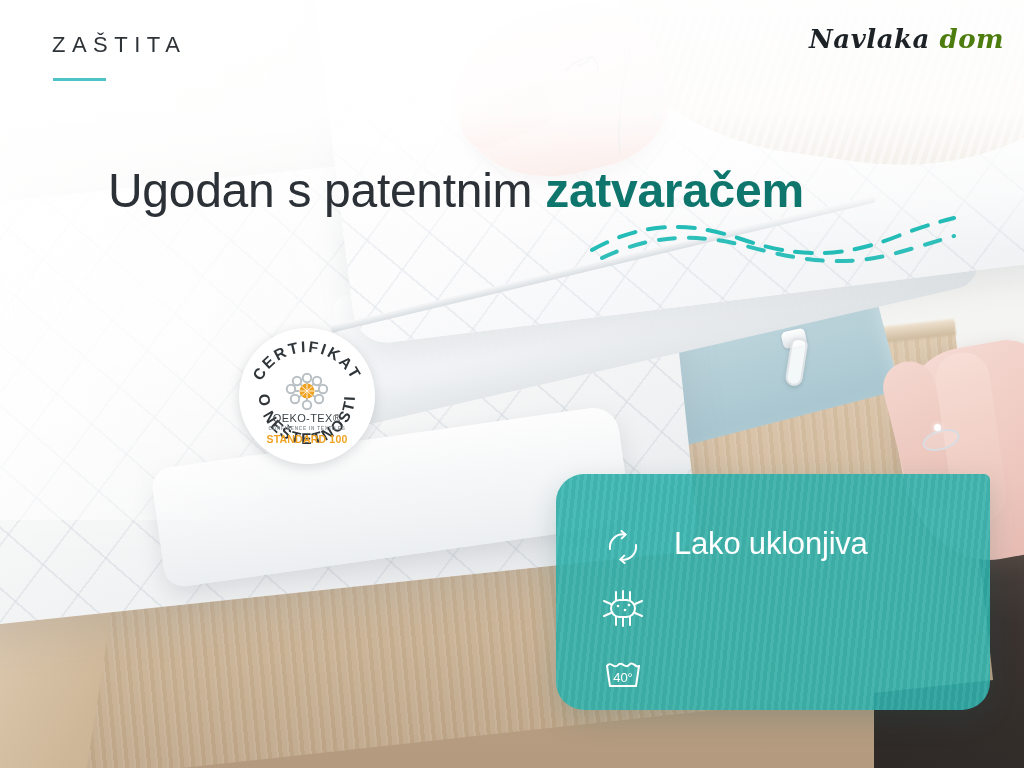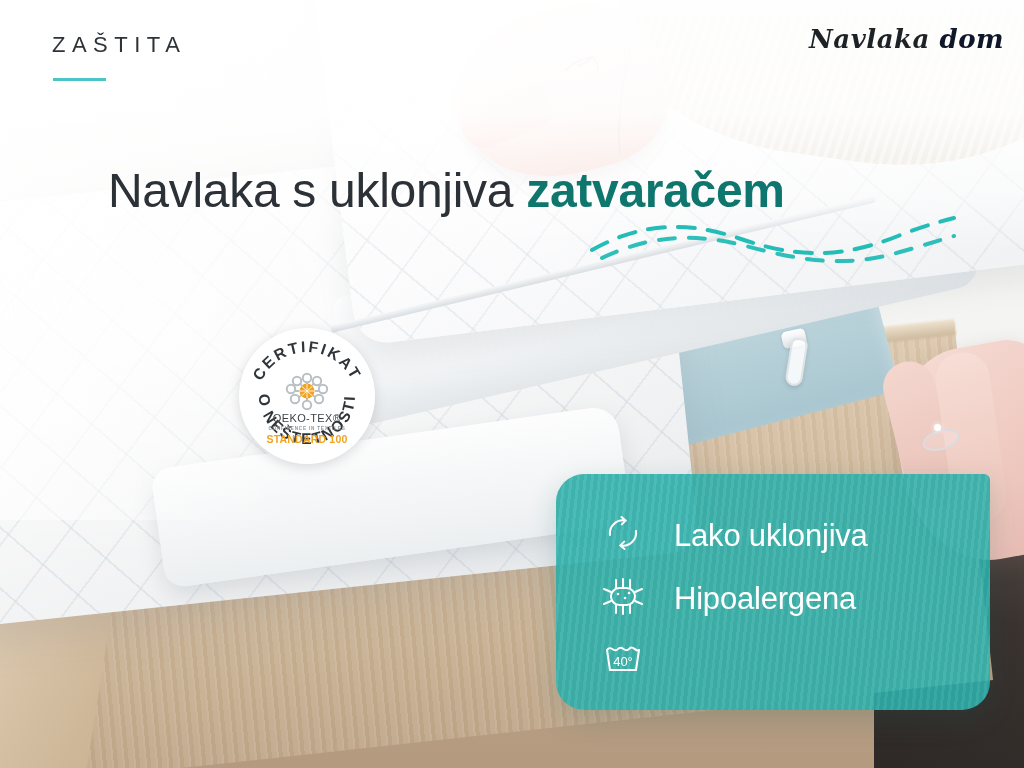--- a/index.html
+++ b/index.html
@@ -118,21 +118,21 @@
   .left-wash{position:absolute;left:0;top:0;width:420px;height:520px;
      background:linear-gradient(100deg,rgba(255,255,255,.85),rgba(255,255,255,0) 75%);}
 
   
   .kicker{position:absolute;left:52px;top:32px;font-size:22px;letter-spacing:6.5px;
      color:#2e3338;font-weight:400;}
   .kicker-rule{position:absolute;left:53px;top:78px;width:53px;height:2.5px;background:#4ec3c8;}
 
   .brand{position:absolute;right:20px;top:24px;font-family:"DejaVu Serif",serif;
      font-style:italic;font-weight:700;font-size:26px;color:#1d2226;letter-spacing:.5px;}
-  .brand .dom{color:#0f172a;text-align:center;}
+  .brand .dom{color:#4d7c0f;text-align:center;}
 
   
   .headline{position:absolute;left:108px;top:163px;font-size:48px;color:#2b3136;
      font-weight:400;letter-spacing:-.3px;white-space:nowrap;}
   .headline .hl{color:#0f766e;font-weight:600;}
 
   
   .wave{position:absolute;left:588px;top:212px;width:370px;height:62px;}
 
   
@@ -145,23 +145,23 @@
   .oeko{font-size:11px;font-weight:400;letter-spacing:.4px;color:#3c4348;line-height:1;}
   .conf{font-size:4.6px;font-weight:700;letter-spacing:.8px;color:#8d959a;margin-top:2px;}
   .std{font-size:10.5px;font-weight:700;color:#f0a323;letter-spacing:.2px;margin-top:2px;}
 
   
   .panel{position:absolute;left:556px;top:474px;width:434px;height:236px;
      background:rgba(47,177,172,.90);border-radius:28px 6px 28px 28px;
      box-shadow:0 10px 28px rgba(30,90,90,.20);overflow:hidden;}
   .panel::after{content:"";position:absolute;inset:0;
      background:repeating-linear-gradient(96deg,rgba(255,255,255,.05) 0 3px,rgba(0,0,0,.03) 3px 7px);}
-  .features{position:absolute;left:0;top:8px;width:100%;padding:22px 0 0 38px;box-sizing:border-box;z-index:2;}
+  .features{position:absolute;left:0;top:16px;width:100%;padding:22px 0 0 38px;box-sizing:border-box;z-index:2;}
   .frow{display:flex;align-items:center;height:63px;}
-  .ficon{width:58px;height:46px;display:flex;align-items:flex-start;justify-content:center;flex:0 0 58px;text-decoration:underline;}
+  .ficon{width:58px;height:46px;display:flex;align-items:flex-end;justify-content:center;flex:0 0 58px;text-decoration:underline;}
   .flabel{font-size:31px;color:#ffffff;font-weight:400;margin-left:22px;letter-spacing:-.2px;}
 </style>
 </head>
 <body>
 
 <div id="stage">
 
   <div class="photo">
     <div class="floor"></div>
     <div class="dark-right"></div>
@@ -210,21 +210,21 @@
 
   <div class="kicker">ZAŠTITA</div>
   <div class="kicker-rule"></div>
 
   <div class="brand">
     <span>Navlaka</span>
     <span class="dom">dom</span>
   </div>
 
   <div class="headline">
-    <span>Navlaka s uklonjiva</span>
+    <span>Ugodan s patentnim</span>
     <span class="hl">zatvaračem</span>
   </div>
 
   <svg class="wave" viewBox="0 0 370 62">
     <path d="M4 38 C50 12 96 8 150 26 C205 45 250 48 310 24 C330 16 350 10 366 6" stroke="#23bcb6" stroke-width="4" fill="none" stroke-linecap="round" stroke-dasharray="17 13"></path>
     <path d="M14 46 C60 24 104 20 158 34 C214 49 258 56 312 40 C334 34 352 28 366 24" stroke="#23bcb6" stroke-width="4" fill="none" stroke-linecap="round" stroke-dasharray="16 14" opacity=".95"></path>
   </svg>
 
   <div class="badge">
     <svg class="badge-svg" width="136" height="136" viewBox="0 0 136 136">
@@ -288,21 +288,20 @@
               <path d="M16 12 V4 M23 11 V3 M30 12 V4 M16 29 V37 M23 30 V38 M30 29 V37
                        M11 16 L4 13 M11 25 L4 28 M35 16 L42 13 M35 25 L42 28"></path>
             </g>
             <g fill="#ffffff">
               <circle cx="18" cy="18" r="1.3"></circle>
                 <circle cx="25" cy="22" r="1.3"></circle>
                 <circle cx="29" cy="17" r="1.3"></circle>
             </g>
           </svg>
         </div>
-        <div class="flabel">Hipoalergena</div>
       </div>
 
       <div class="frow">
         <div class="ficon">
           <svg width="46" height="38" viewBox="0 0 46 38">
             <g stroke="#ffffff" stroke-width="2" fill="none" stroke-linecap="round" stroke-linejoin="round">
               <path d="M7 11 L10 31 H36 L39 11"></path>
               <path d="M7 11 C11 5 14 15 18 10 C22 5 25 15 29 10 C33 5 36 14 39 11"></path>
             </g>
             <text x="23" y="27" text-anchor="middle" font-family="Liberation Sans, sans-serif" font-size="13" font-weight="400" fill="#ffffff">40°</text>

